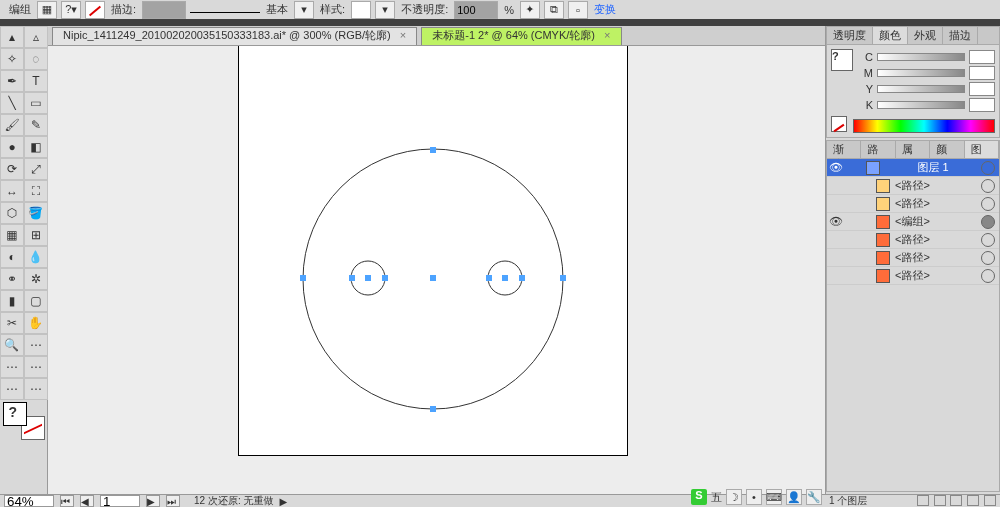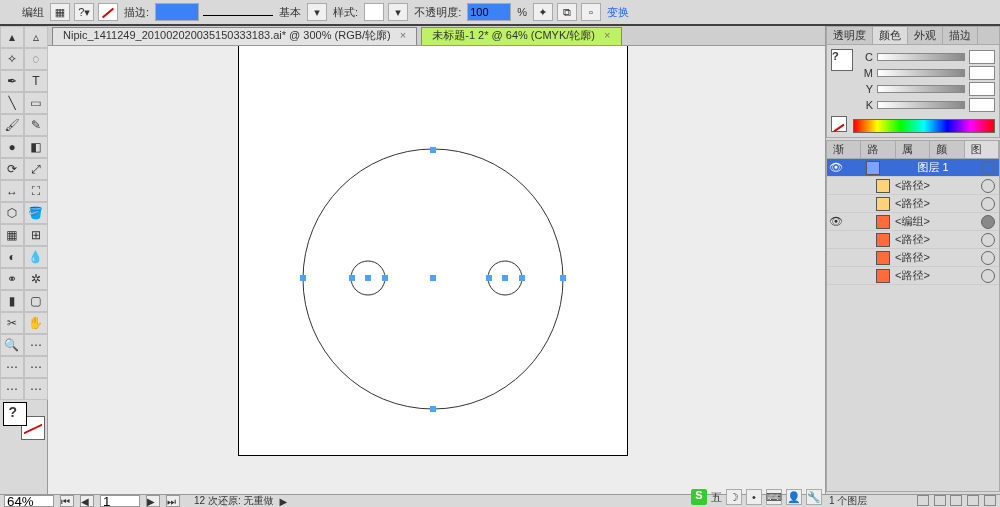--- a/index.html
+++ b/index.html
@@ -1,21 +1,21 @@
 <!DOCTYPE html>
 <html><head>
 <meta charset="utf-8">
 <style>
 * { margin: 0; padding: 0; box-sizing: border-box; font-family: "Microsoft YaHei", Arial, sans-serif; }
 body { background: #ededed; width: 1000px; height: 507px; overflow: hidden; font-size: 11px; color: #333; }
 
-.topbar { height: 26px; background: #d9d9d9; border-bottom: 2px solid #404040; display: flex; align-items: center; padding: 0 20px; gap: 4px; }
+.topbar { height: 26px; background: #d9d9d9; border-bottom: 7px solid #404040; display: flex; align-items: center; padding: 0 7px; gap: 4px; }
 .topbar .lbl { font-size: 11px; padding: 0 2px; }
 .topbar .icon-btn { width: 20px; height: 18px; border: 1px solid #aaa; background: #f0f0f0; display: inline-flex; align-items: center; justify-content: center; cursor: pointer; }
-.topbar select, .topbar input[type=text] { height: 18px; border: 1px solid #aaa; background: #3b82f6; font-size: 11px; padding: 0 2px; }
+.topbar select, .topbar input[type=text] { height: 18px; border: 1px solid #aaa; background: #a3a3a3; font-size: 11px; padding: 0 2px; }
 .topbar .numin { width: 44px; }
 .topbar .stroke-line { width: 70px; height: 7px; display: inline-block; }
 .topbar .link { color: #26f; text-decoration: none; padding: 0 2px; }
 
 .tabbar { height: 20px; background: #cfcfcf; border-bottom: 1px solid #999; display: flex; align-items: flex-end; padding-left: 52px; }
 .tabbar .tab { height: 18px; padding: 0 10px; font-size: 11px; border: 1px solid #888; border-bottom: none; margin-right: 4px; background: #e3e3e3; }
 .tabbar .tab.active { background: #bef264; }
 .tab .x { margin-left: 6px; color: #777; }
 
 .toolbox { position: absolute; left: 0; top: 26px; width: 48px; bottom: 13px; background: #d9d9d9; border-right: 1px solid #999; display: flex; flex-direction: column; }

